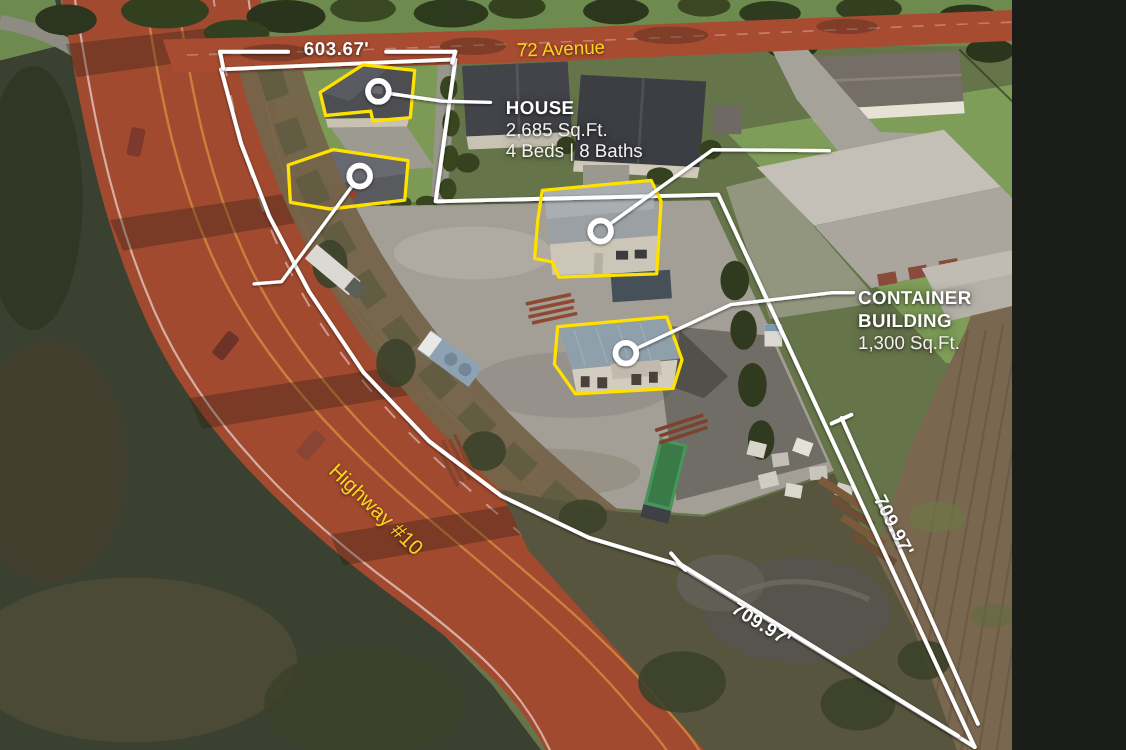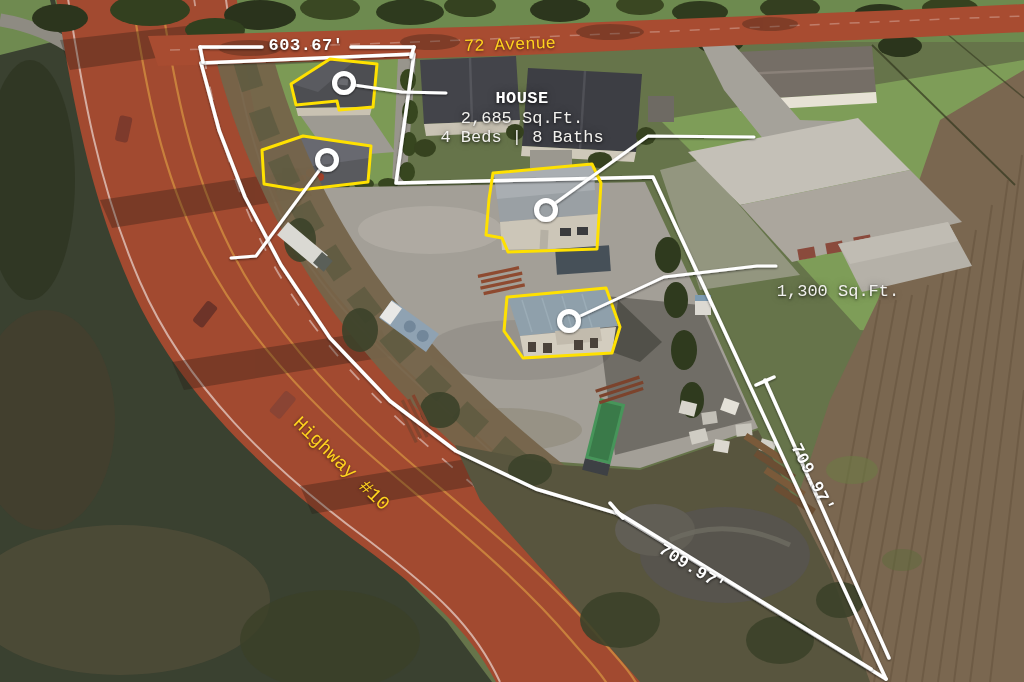--- a/index.html
+++ b/index.html
@@ -1,19 +1,19 @@
 <!DOCTYPE html>
 <html><head>
 <meta charset="utf-8">
 <style>
   html,body{margin:0;padding:0;background:#1b1d18;}
-  .stage{position:relative;width:1024px;height:682px;overflow:hidden;
-         font-family:Liberation Mono, monospace;}
+  .stage{position:relative;width:920px;height:682px;overflow:hidden;
+         font-family:Liberation Sans, sans-serif;}
   .stage svg{position:absolute;left:0;top:0;}
-  .ann{position:absolute;z-index:5;color:#fff;text-align:center;
+  .ann{position:absolute;z-index:5;color:#fff;
        transform:translate(-50%,-50%);white-space:nowrap;
        text-shadow:0 1px 3px rgba(0,0,0,.7),0 0 9px rgba(0,0,0,.35);}
   .ann .t{font-weight:700;font-size:17px;letter-spacing:.4px;line-height:21px;}
   .ann .s{font-weight:400;font-size:17px;color:#f2f1ee;line-height:19px;}
   .dim{position:absolute;z-index:5;color:#fff;font-weight:700;font-size:17px;
        letter-spacing:.5px;transform:translate(-50%,-50%);
        text-shadow:0 1px 3px rgba(0,0,0,.75);white-space:nowrap;}
   .street{position:absolute;z-index:5;font-size:17px;font-weight:500;
        transform:translate(-50%,-50%);white-space:nowrap;
        text-shadow:0 1px 3px rgba(0,0,0,.6);}
@@ -368,16 +368,17 @@
 
 <div class="ann" style="left:522px;top:117px">
   <div class="t">HOUSE</div>
   <div class="s">2,685 Sq.Ft.</div>
   <div class="s">4 Beds | 8 Baths</div>
 </div>
 
 
 
 <div class="ann" style="left:838px;top:291px">
+  <div class="t wrap2">CONTAINER BUILDING</div>
   <div class="s">1,300 Sq.Ft.</div>
 </div>
 
 </div>
 
 </body></html>

